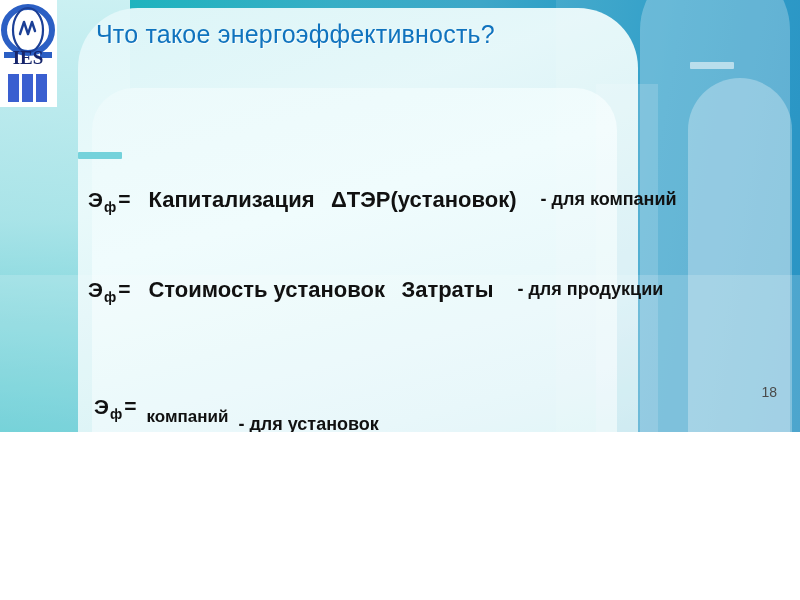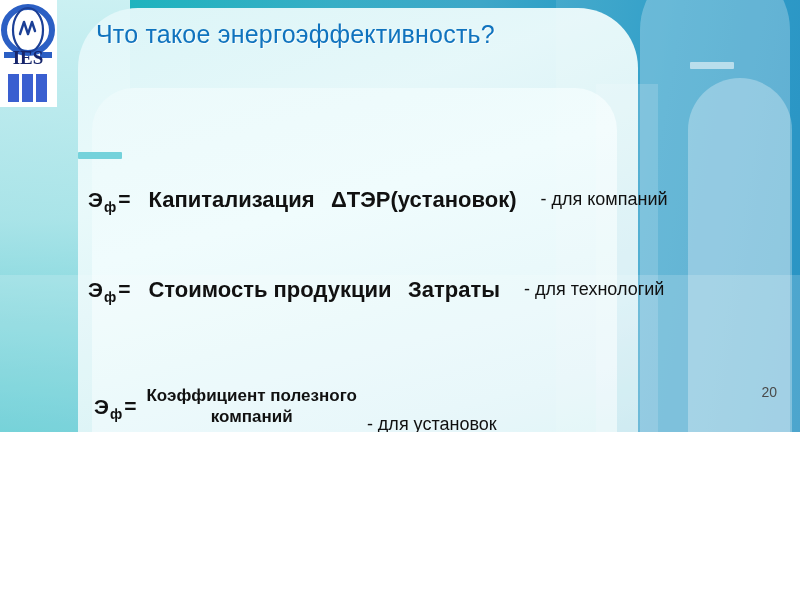--- a/index.html
+++ b/index.html
@@ -222,21 +222,21 @@
     margin-left: 10px;
     font-size: 17px;
     font-weight: bold;
     color: #111111;
     line-height: 1.2;
     max-width: 260px;
   }
 
   .tag {
     font-size: 18px;
-    font-weight: normal;
+    font-weight: bold;
     color: #111111;
     white-space: nowrap;
     margin-left: 18px;
   }
   .row-3 .tag { margin-left: 10px; margin-top: 36px; }
 
   
   .page-num {
     position: absolute;
     right: 23px;
@@ -298,37 +298,37 @@
       <span class="tag">-  для компаний</span>
     </div>
 
     <div class="formula-row row-2">
       <span class="lhs">
         <span>Э</span>
           <span class="sub">ф</span>
           <span class="eq">=</span>
       </span>
       <span class="frac">
-        <span class="num">Стоимость продукции</span>
+        <span class="num">Стоимость установок</span>
         <span class="bar"></span>
         <span class="den">Затраты</span>
       </span>
-      <span class="tag">-  для технологий</span>
+      <span class="tag">-  для продукции</span>
     </div>
 
     <div class="formula-row row-3">
       <span class="lhs">
         <span>Э</span>
           <span class="sub">ф</span>
           <span class="eq">=</span>
       </span>
       <span class="plain">
-        <span>Коэффициент полезного</span><br>
+        <br>
         <span>компаний</span>
       </span>
       <span class="tag">-  для установок</span>
     </div>
 
   </div>
 
-  <div class="page-num">20</div>
+  <div class="page-num">18</div>
 
 </div>
 
 </body></html>

